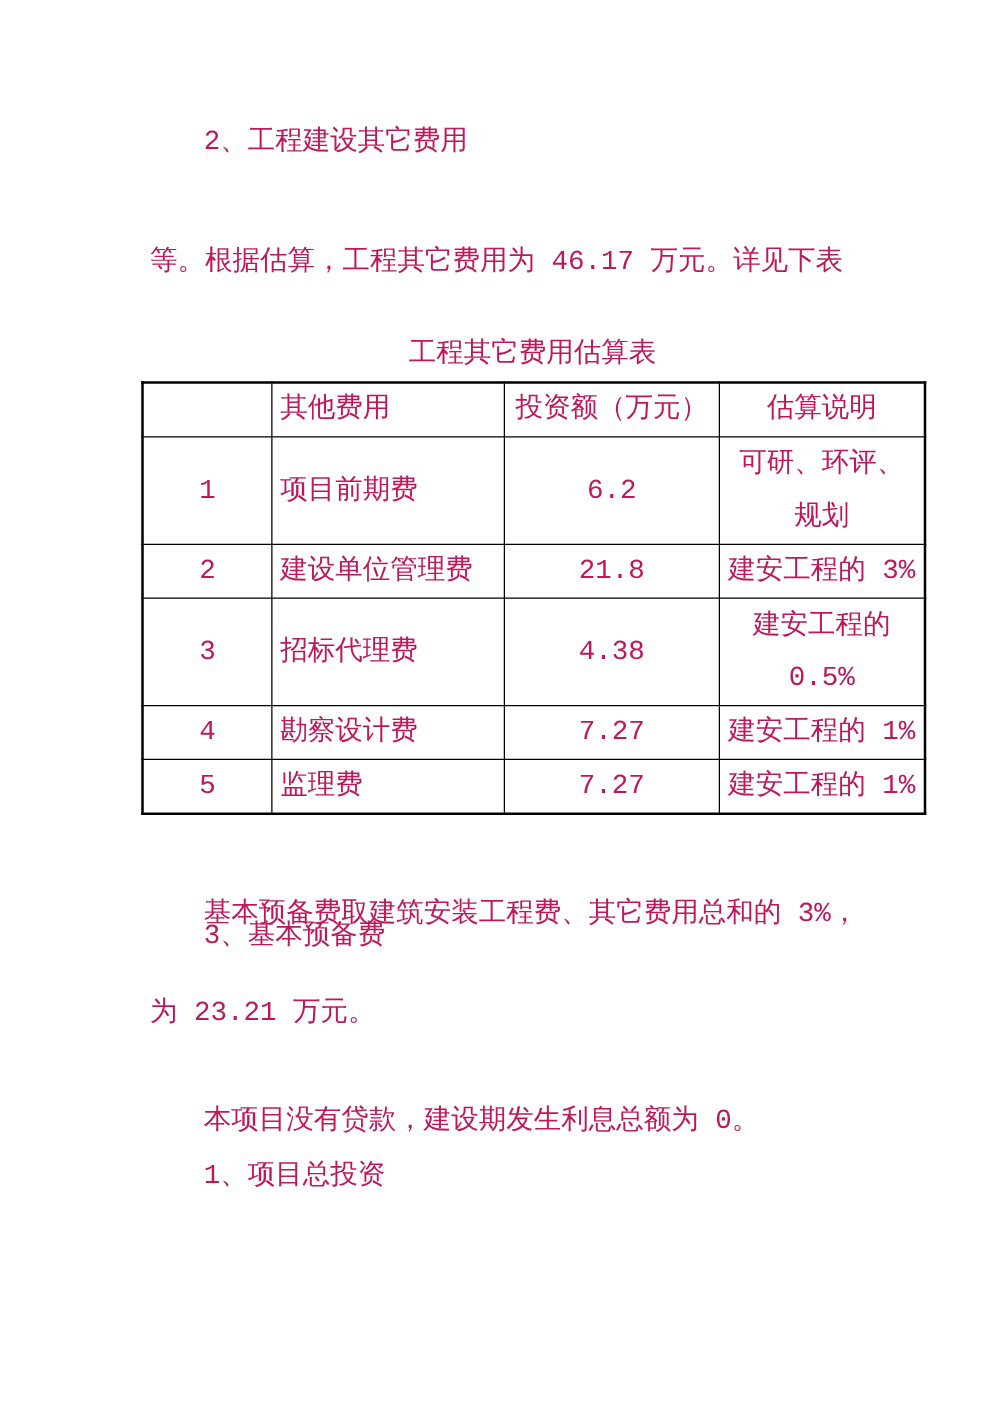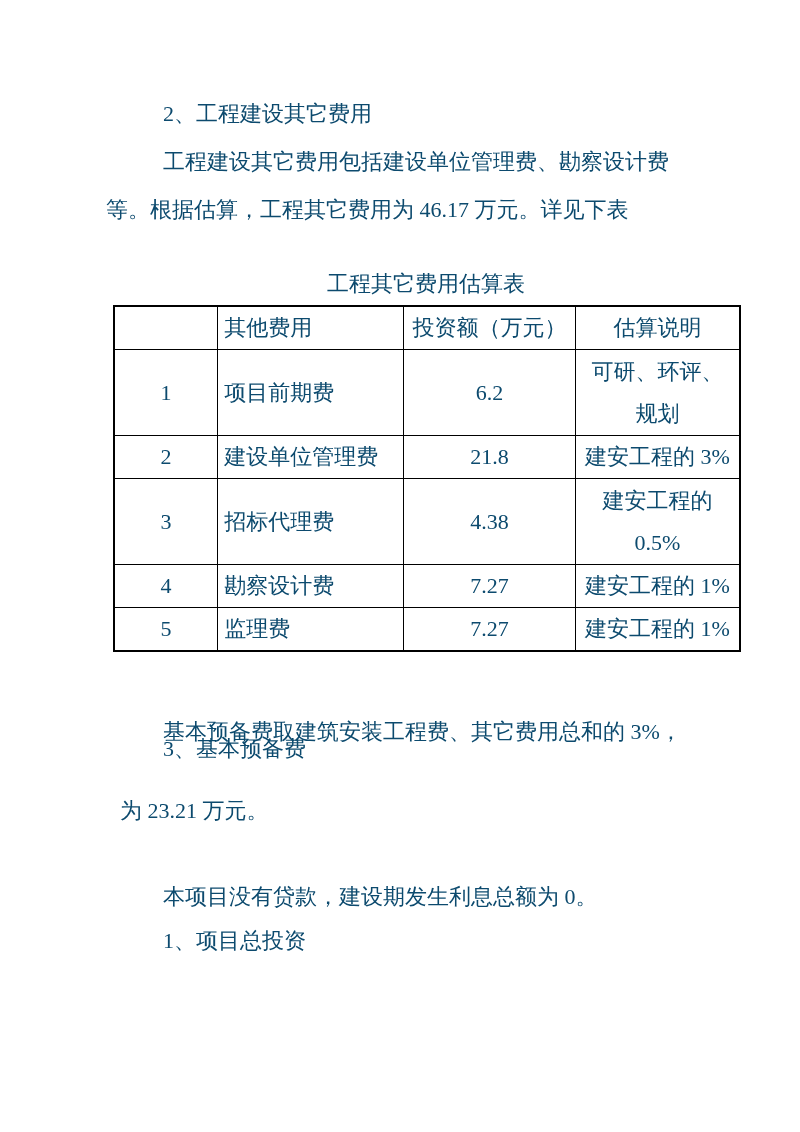--- a/index.html
+++ b/index.html
@@ -5,22 +5,22 @@
   html, body {
     margin: 0;
     padding: 0;
     background: #ffffff;
   }
   .page {
     position: relative;
     width: 764px;
     height: 1132px;
     background: #ffffff;
-    color: #0c4a6e;
-    font-family: Liberation Serif, serif;
+    color: #be185d;
+    font-family: Liberation Mono, monospace;
     font-size: 22px;
     line-height: 1.2;
     overflow: hidden;
   }
   .line {
     position: absolute;
     white-space: nowrap;
   }
   .table-title {
     position: absolute;
@@ -60,22 +60,21 @@
   tr.h-short  { height: 42px; }
   tr.h-short2 { height: 40px; }
   tr.h-total  { height: 52px; }
 </style>
 </head>
 <body>
 
 <div class="page">
 
   <div class="line" style="left:163px; top:101px;">2、工程建设其它费用</div>
-  <div class="line" style="left:163px; top:149px;">工程建设其它费用包括建设单位管理费、勘察设计费</div>
-  <div class="line" style="left:106px; top:197px;">等。根据估算，工程其它费用为 46.17 万元。详见下表</div>
+  <div class="line" style="left:120px; top:197px;">等。根据估算，工程其它费用为 46.17 万元。详见下表</div>
 
   <div class="table-title">工程其它费用估算表</div>
 
   <table class="cost-table">
     <colgroup>
       <col class="col-no">
         <col class="col-name">
         <col class="col-amt">
         <col class="col-note">
     </colgroup>

